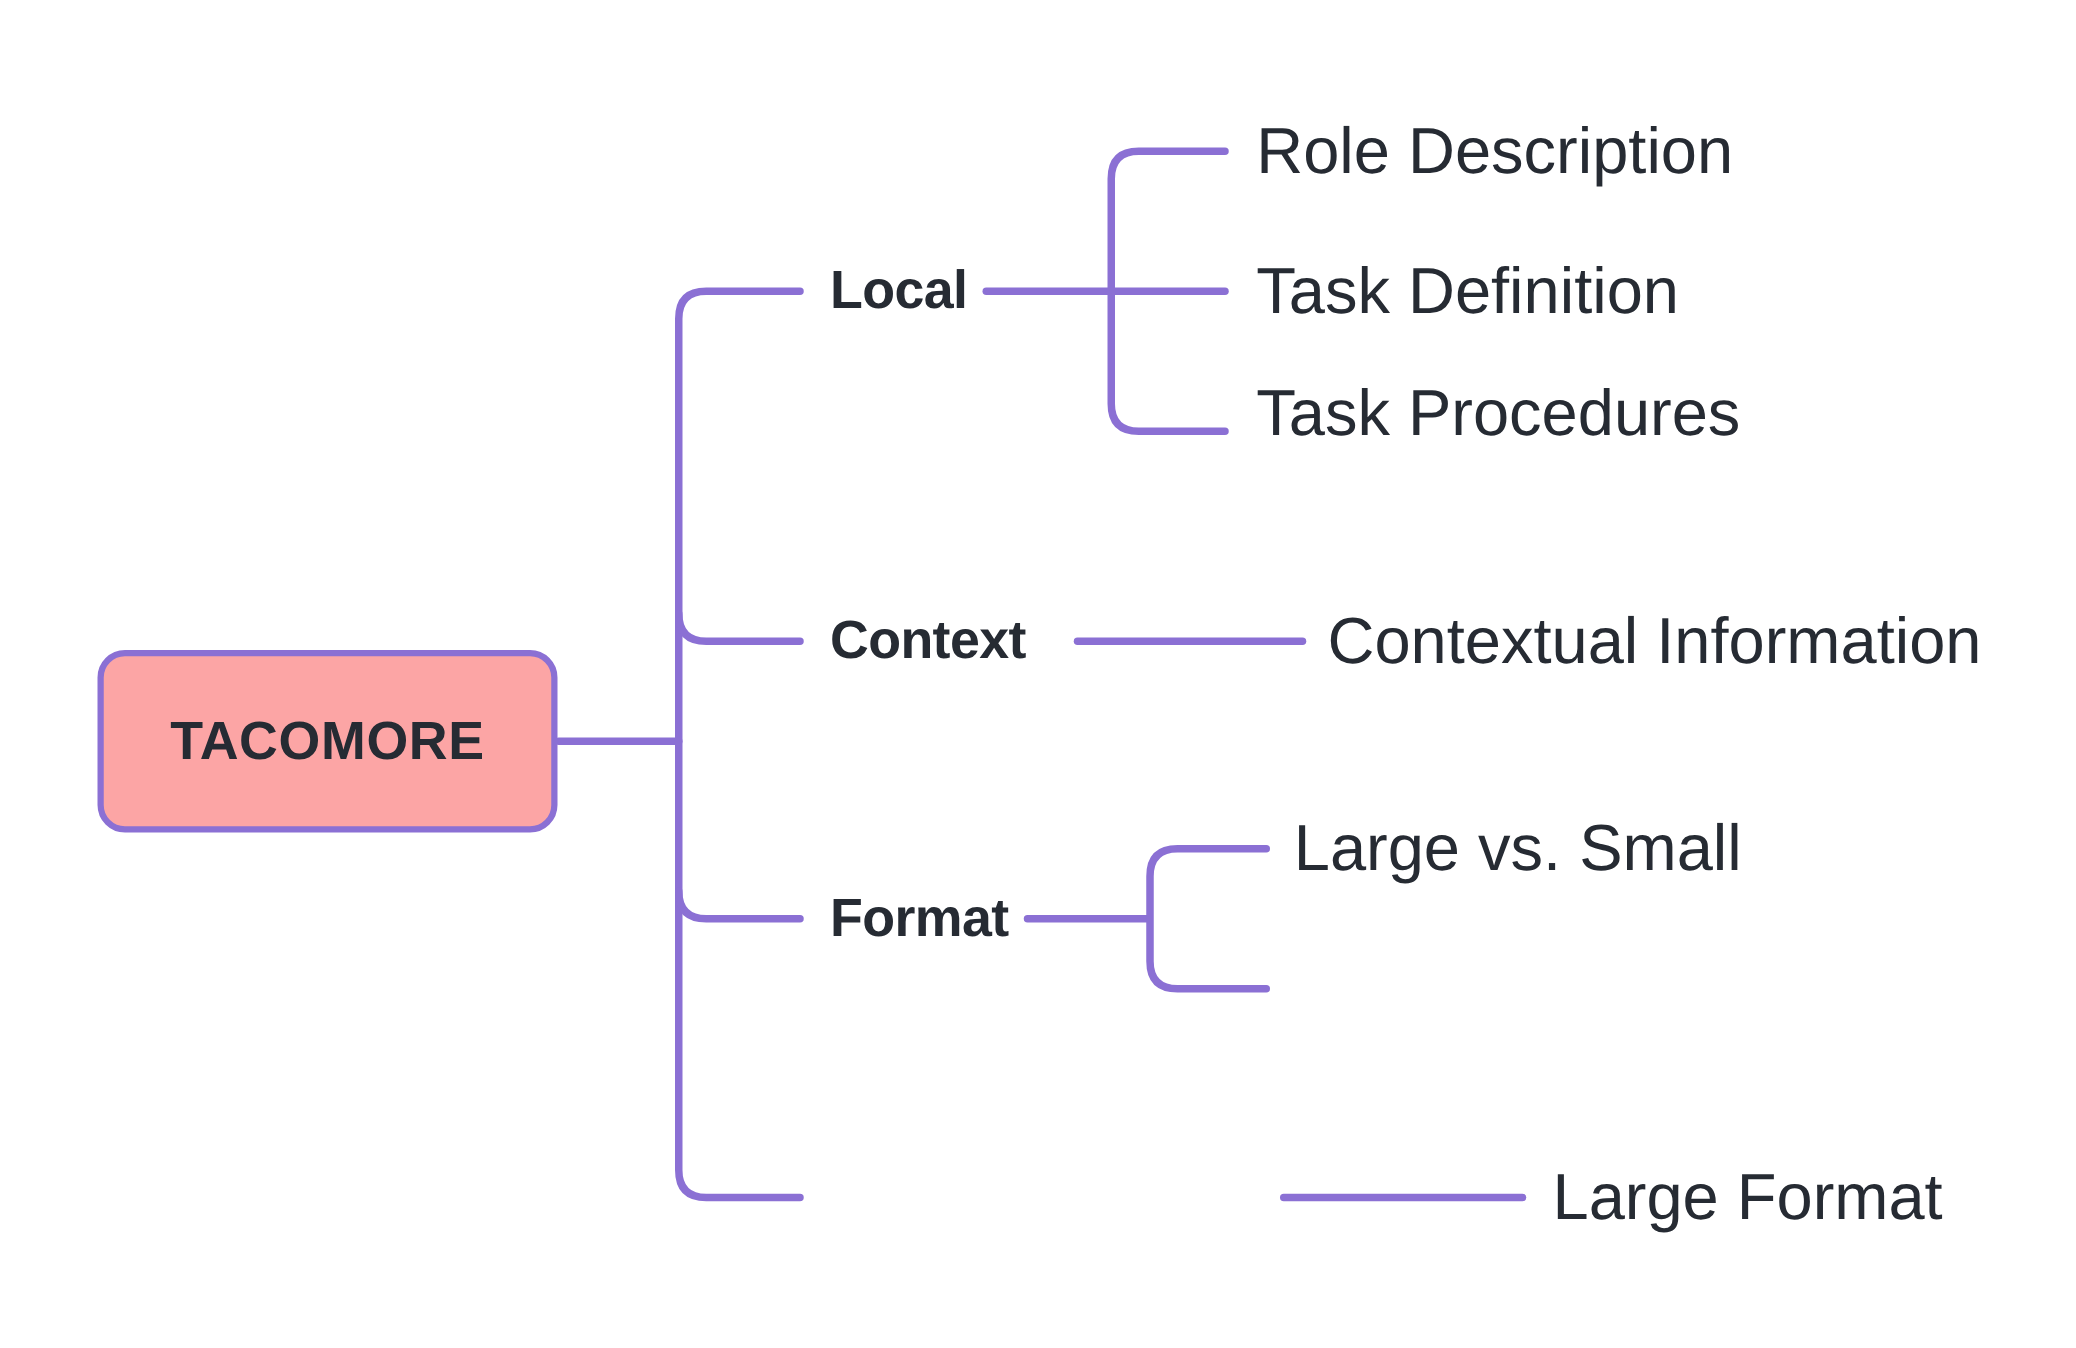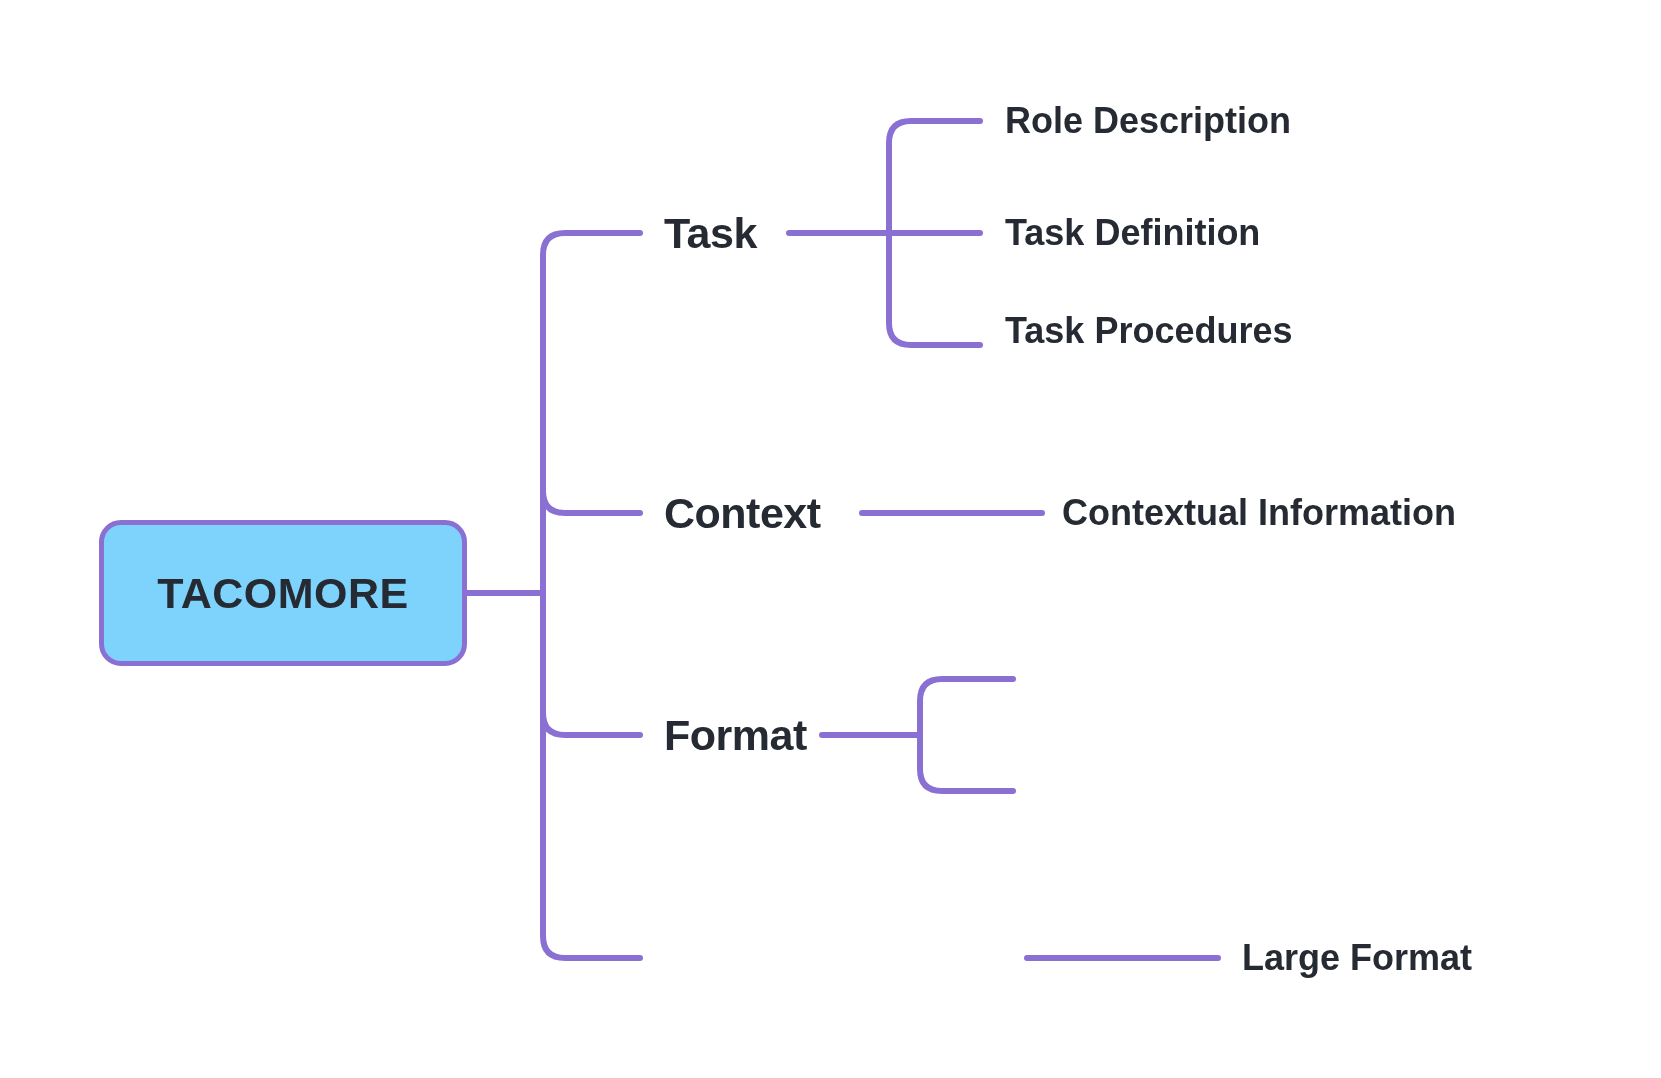--- a/index.html
+++ b/index.html
@@ -37,37 +37,36 @@
     white-space: nowrap;
     color: var(--text);
     line-height: 1;
   }
   .branch {
     font-weight: 700;
     font-size: 43px;
     letter-spacing: -0.5px;
   }
   .leaf {
-    font-weight: 700;
-    font-size: 36px;
+    font-weight: 400;
+    font-size: 52px;
   }
   .root-box {
     position: absolute;
     left: 78px;
     top: 520px;
     width: 368px;
     height: 146px;
     box-sizing: border-box;
     border: 5px solid var(--accent);
     border-radius: 22px;
-    background: #7dd3fc;
+    background: #fca5a5;
     display: flex;
     align-items: center;
     justify-content: center;
-    margin-left: 21px;
   }
   .root-label {
     font-weight: 700;
     font-size: 43px;
     color: var(--text);
     letter-spacing: 0.5px;
     white-space: nowrap;
   }
 </style>
 </head>
@@ -93,23 +92,24 @@
     <path d="M 822 735 L 918 735"></path>
     <path d="M 1013 679 L 942 679 Q 920 679 920 701 L 920 769 Q 920 791 942 791 L 1013 791"></path>
 
     <path d="M 1027 958 L 1218 958"></path>
   </svg>
 
   <div class="root-box">
     <span class="root-label">TACOMORE</span>
   </div>
 
-  <div class="node branch" style="left:664px; top:233px">Task</div>
+  <div class="node branch" style="left:664px; top:233px">Local</div>
   <div class="node branch" style="left:664px; top:513px">Context</div>
   <div class="node branch" style="left:664px; top:735px">Format</div>
 
   <div class="node leaf" style="left:1005px; top:121px">Role Description</div>
   <div class="node leaf" style="left:1005px; top:233px">Task Definition</div>
   <div class="node leaf" style="left:1005px; top:331px">Task Procedures</div>
   <div class="node leaf" style="left:1062px; top:513px">Contextual Information</div>
+  <div class="node leaf" style="left:1035px; top:679px">Large vs. Small</div>
   <div class="node leaf" style="left:1242px; top:958px">Large Format</div>
 
 </div>
 
 </body></html>

